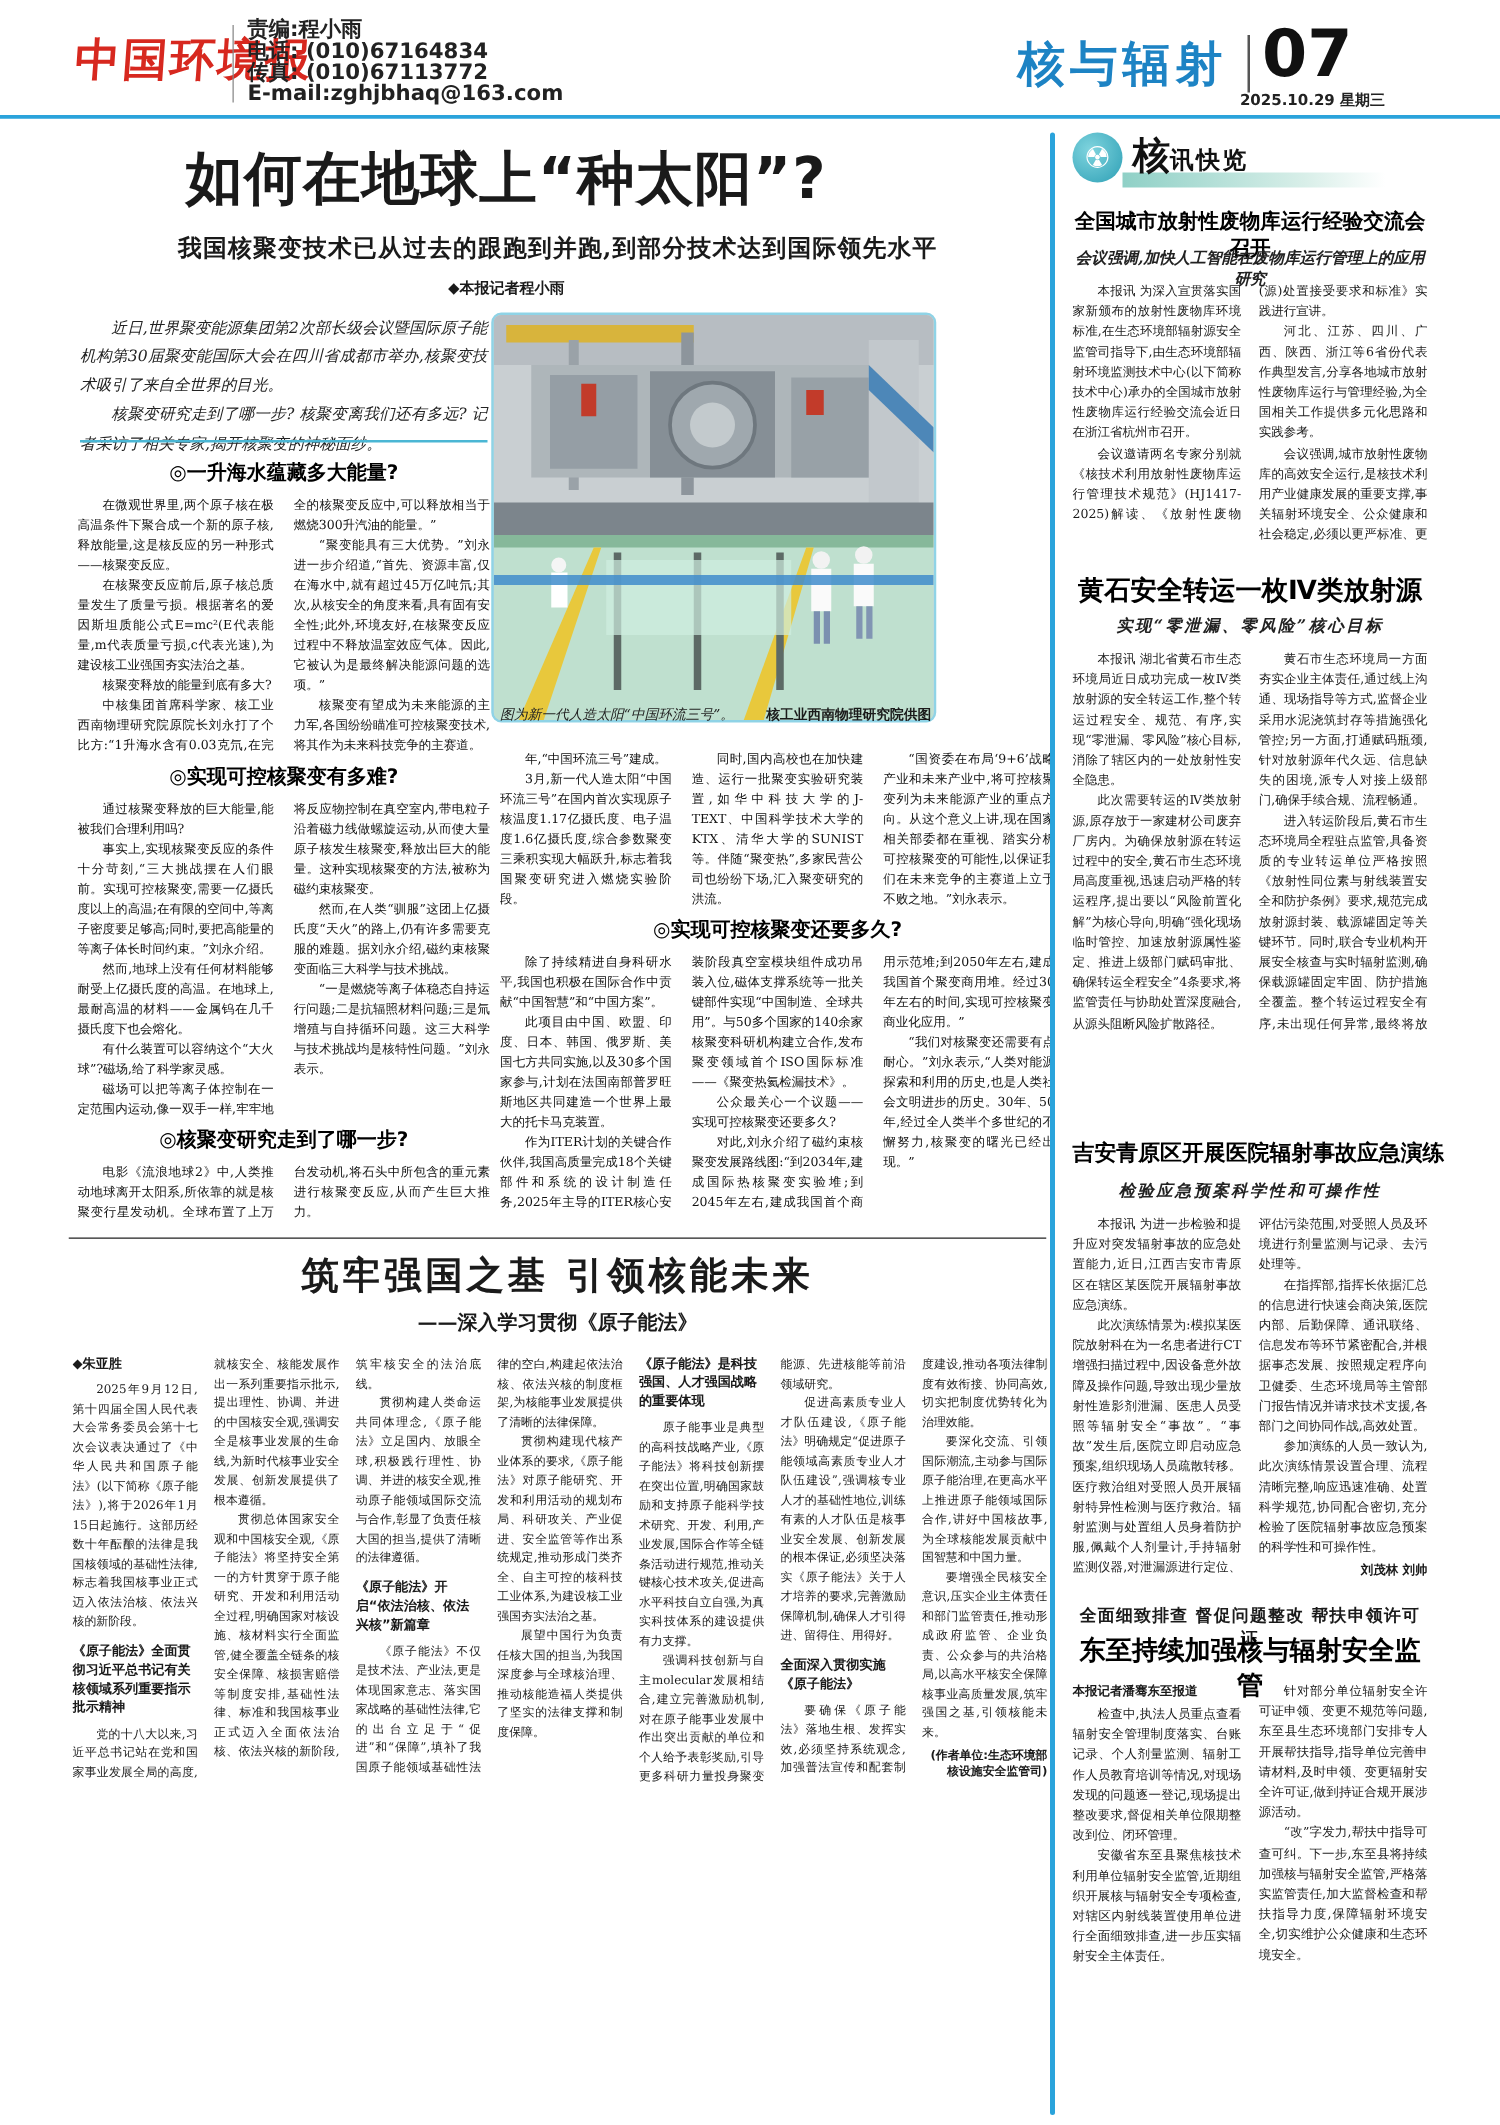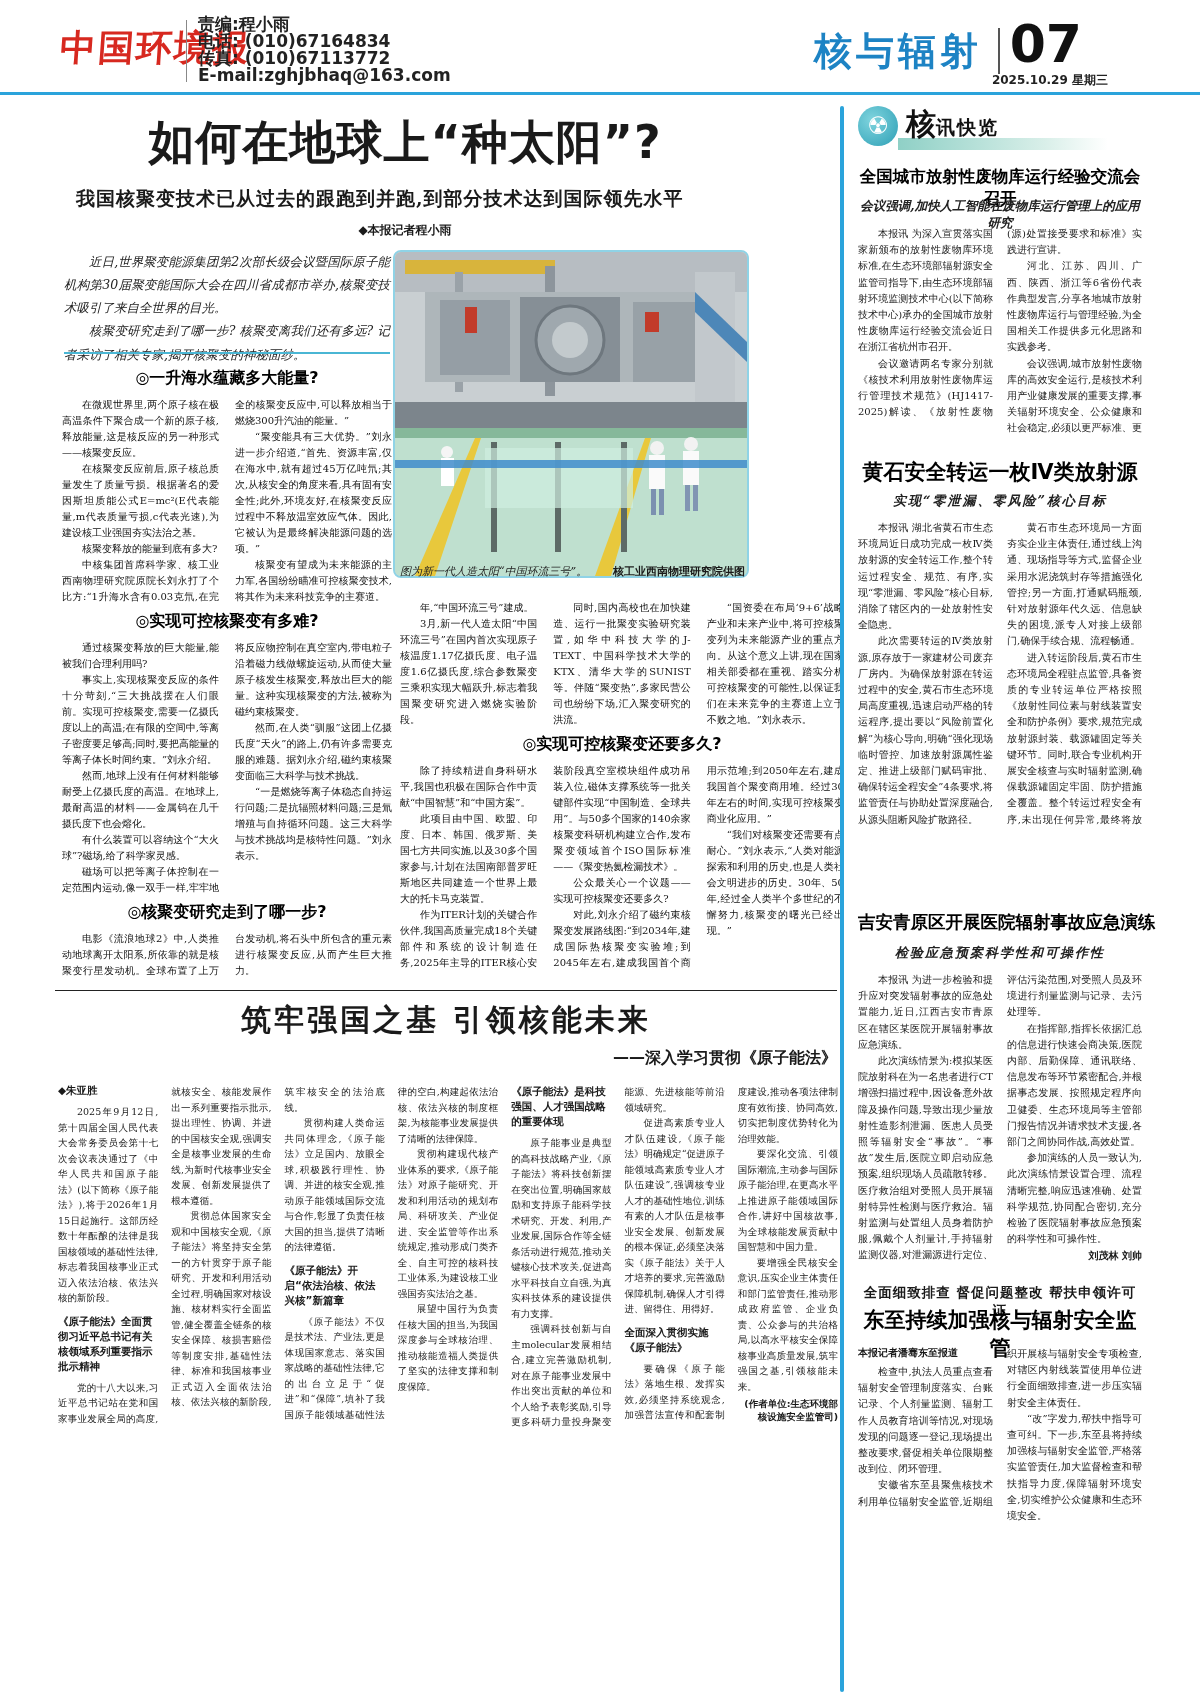--- a/index.html
+++ b/index.html
@@ -12,21 +12,21 @@
   .m-divider{left:186px;top:20px;width:1px;height:62px;background:#888;}
   .contact{left:198px;top:16px;font-size:17px;font-weight:700;line-height:17px;color:#222;}
   .section-name{right:218px;top:26px;font-size:38px;font-weight:900;color:#1d83c4;letter-spacing:4px;
                 font-family:"DejaVu Serif","Liberation Serif",serif;}
   .pg-divider{right:200px;top:28px;width:2px;height:46px;background:#555;}
   .page-no{right:118px;top:14px;font-size:52px;font-weight:900;color:#111;}
   .issue-date{right:92px;top:72px;font-size:12px;font-weight:700;color:#222;}
   .head-rule{left:0;top:92px;width:1200px;height:3px;background:#2aa3db;}
   
   .f-title{left:60px;top:112px;width:690px;text-align:center;font-size:46px;font-weight:900;letter-spacing:1px;}
-  .f-sub{left:76px;top:186px;width:690px;text-align:left;font-size:19px;font-weight:600;letter-spacing:1px;
+  .f-sub{left:60px;top:186px;width:690px;text-align:right;font-size:19px;font-weight:600;letter-spacing:1px;
          font-family:"DejaVu Serif","Liberation Serif",serif;}
   .f-byline{left:60px;top:222px;width:690px;text-align:center;font-size:12px;font-weight:700;}
   .f-intro{left:64px;top:250px;width:326px;font-size:12.5px;line-height:1.85;
            font-family:"DejaVu Serif","Liberation Serif",serif;font-style:italic;color:#222;}
   .f-intro p{margin:0;text-indent:2em;text-align:justify;}
   .intro-rule{left:64px;top:352px;width:326px;height:2px;background:#4ab6d4;}
   
   .photo{left:393px;top:250px;width:352px;height:324px;border:2px solid #8fd3e6;border-radius:8px;overflow:hidden;background:#cfd8d6;}
   .caption-row{left:400px;top:564px;width:345px;display:flex;justify-content:space-between;}
   .cap{font-size:11px;font-family:"DejaVu Serif","Liberation Serif",serif;font-style:italic;color:#222;}
@@ -34,21 +34,21 @@
   
   .region{column-gap:16px;}
   .region .para{margin:0;text-indent:2em;text-align:justify;font-size:10px;line-height:16px;
                 font-family:"DejaVu Serif","Liberation Serif",serif;color:#111;}
   .sec-head{column-span:all;text-align:center;font-size:16px;font-weight:900;margin:6px 0 8px 0;color:#000;}
   #region1{left:62px;top:362px;width:330px;height:624px;column-count:2;overflow:hidden;}
   #region2{left:400px;top:600px;width:444px;height:486px;column-count:3;overflow:hidden;}
   .feature-endrule{left:55px;top:990px;width:782px;height:1px;background:#222;}
   
   .b-title{left:55px;top:1000px;width:782px;text-align:center;font-size:30px;font-weight:900;letter-spacing:3px;}
-  .b-sub{left:55px;top:1048px;width:782px;text-align:right;font-size:16px;font-weight:700;
+  .b-sub{left:55px;top:1048px;width:782px;text-align:center;font-size:16px;font-weight:700;
          font-family:"DejaVu Serif","Liberation Serif",serif;}
   #bottom-body{left:58px;top:1084px;width:780px;height:608px;column-count:7;column-gap:13px;overflow:hidden;}
   #bottom-body .para{margin:0;text-indent:2em;text-align:justify;font-size:9.5px;line-height:15.5px;
                      font-family:"DejaVu Serif","Liberation Serif",serif;}
   #bottom-body .sub-head{font-size:10.5px;font-weight:900;margin:8px 0 6px 0;text-align:left;line-height:15px;
                          font-family:"DejaVu Sans","Liberation Sans",sans-serif;}
   #bottom-body .b-byline{font-size:10.5px;font-weight:800;margin:0 0 6px 0;
                          font-family:"DejaVu Sans","Liberation Sans",sans-serif;}
   #bottom-body .note{font-size:9.5px;font-weight:700;text-align:right;margin-top:4px;}
   
@@ -271,15 +271,16 @@
   <p class="s-byline">刘茂林 刘帅</p>
 </div>
 
 <div class="abs kicker">全面细致排查 督促问题整改 帮扶申领许可证</div>
 <div class="abs s-head" style="top:1306px;font-size:21px;">东至持续加强核与辐射安全监管</div>
 <div class="abs s-body" style="top:1346px;height:346px;">
   <p class="s-byline" style="text-align:left;margin:0 0 4px 0;">本报记者潘骞东至报道</p>
   <div>
       <p class="para">检查中,执法人员重点查看辐射安全管理制度落实、台账记录、个人剂量监测、辐射工作人员教育培训等情况,对现场发现的问题逐一登记,现场提出整改要求,督促相关单位限期整改到位、闭环管理。</p>
       <p class="para">安徽省东至县聚焦核技术利用单位辐射安全监管,近期组织开展核与辐射安全专项检查,对辖区内射线装置使用单位进行全面细致排查,进一步压实辐射安全主体责任。</p>
+      <p class="para">针对部分单位辐射安全许可证申领、变更不规范等问题,东至县生态环境部门安排专人开展帮扶指导,指导单位完善申请材料,及时申领、变更辐射安全许可证,做到持证合规开展涉源活动。</p>
       <p class="para">“改”字发力,帮扶中指导可查可纠。下一步,东至县将持续加强核与辐射安全监管,严格落实监管责任,加大监督检查和帮扶指导力度,保障辐射环境安全,切实维护公众健康和生态环境安全。</p>
     </div>
 </div>
 
 </body></html>

